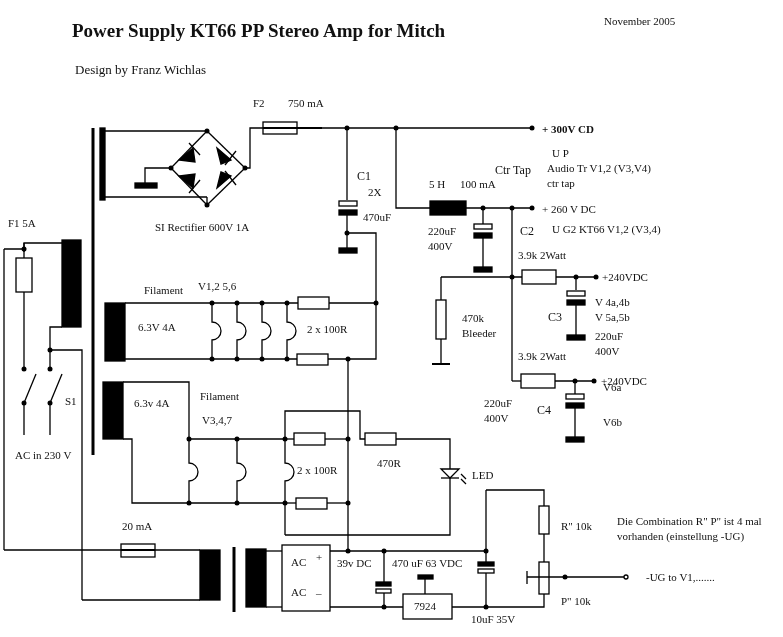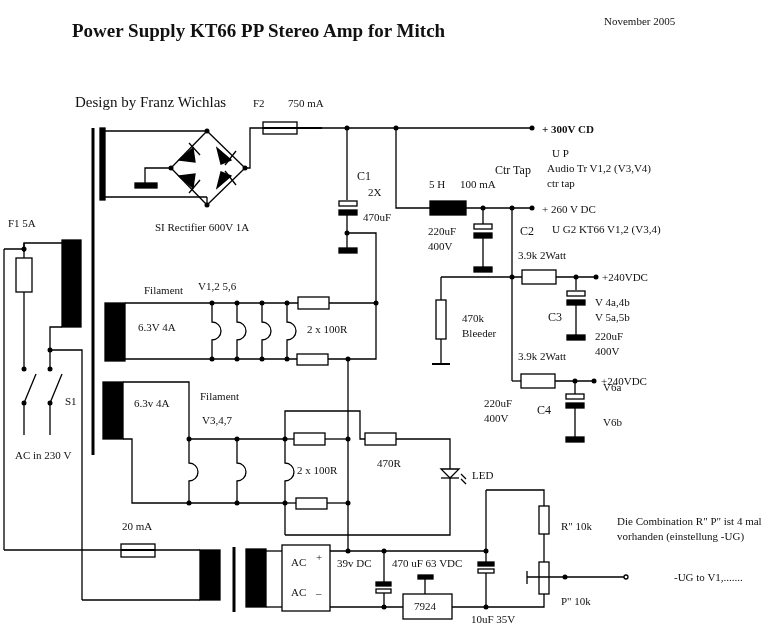--- a/index.html
+++ b/index.html
@@ -1,20 +1,20 @@
 <!DOCTYPE html>
 <html><head>
 <meta charset="utf-8">
 <style>
   html, body { margin: 0; padding: 0; background: #ffffff; }
   body { width: 783px; height: 637px; position: relative; overflow: hidden; font-family: "Liberation Serif", "DejaVu Serif", serif; color: #111; }
   svg { position: absolute; left: 0; top: 0; }
   .t { position: absolute; white-space: nowrap; font-size: 12px; line-height: 1; color: #111; }
   .title { font-size: 19px; font-weight: bold; }
-  .sub { font-size: 15px; margin-top: 32px; }
+  .sub { font-size: 13px; }
   .small { font-size: 11px; }
 </style>
 </head>
 <body>
 
 <svg width="783" height="637" viewBox="0 0 783 637">
   <g stroke="#000" stroke-width="1.3" fill="none">
 
     <line x1="93" y1="128" x2="93" y2="455" stroke-width="3"></line>
 
@@ -299,13 +299,13 @@
 <div class="t small" style="left:316px;top:552px;">+</div>
 <div class="t small" style="left:316px;top:588px;">–</div>
 <div class="t small" style="left:337px;top:558px;">39v DC</div>
 <div class="t small" style="left:392px;top:558px;">470 uF 63 VDC</div>
 <div class="t small" style="left:414px;top:601px;">7924</div>
 <div class="t small" style="left:471px;top:614px;">10uF 35V</div>
 <div class="t small" style="left:561px;top:521px;">R" 10k</div>
 <div class="t small" style="left:561px;top:596px;">P" 10k</div>
 <div class="t small" style="left:617px;top:516px;">Die Combination R" P" ist 4 mal</div>
 <div class="t small" style="left:617px;top:531px;">vorhanden (einstellung -UG)</div>
-<div class="t small" style="left:646px;top:572px;margin-left:28px;">-UG to V1,.......</div>
+<div class="t small" style="left:646px;top:572px;">-UG to V1,.......</div>
 
 </body></html>

